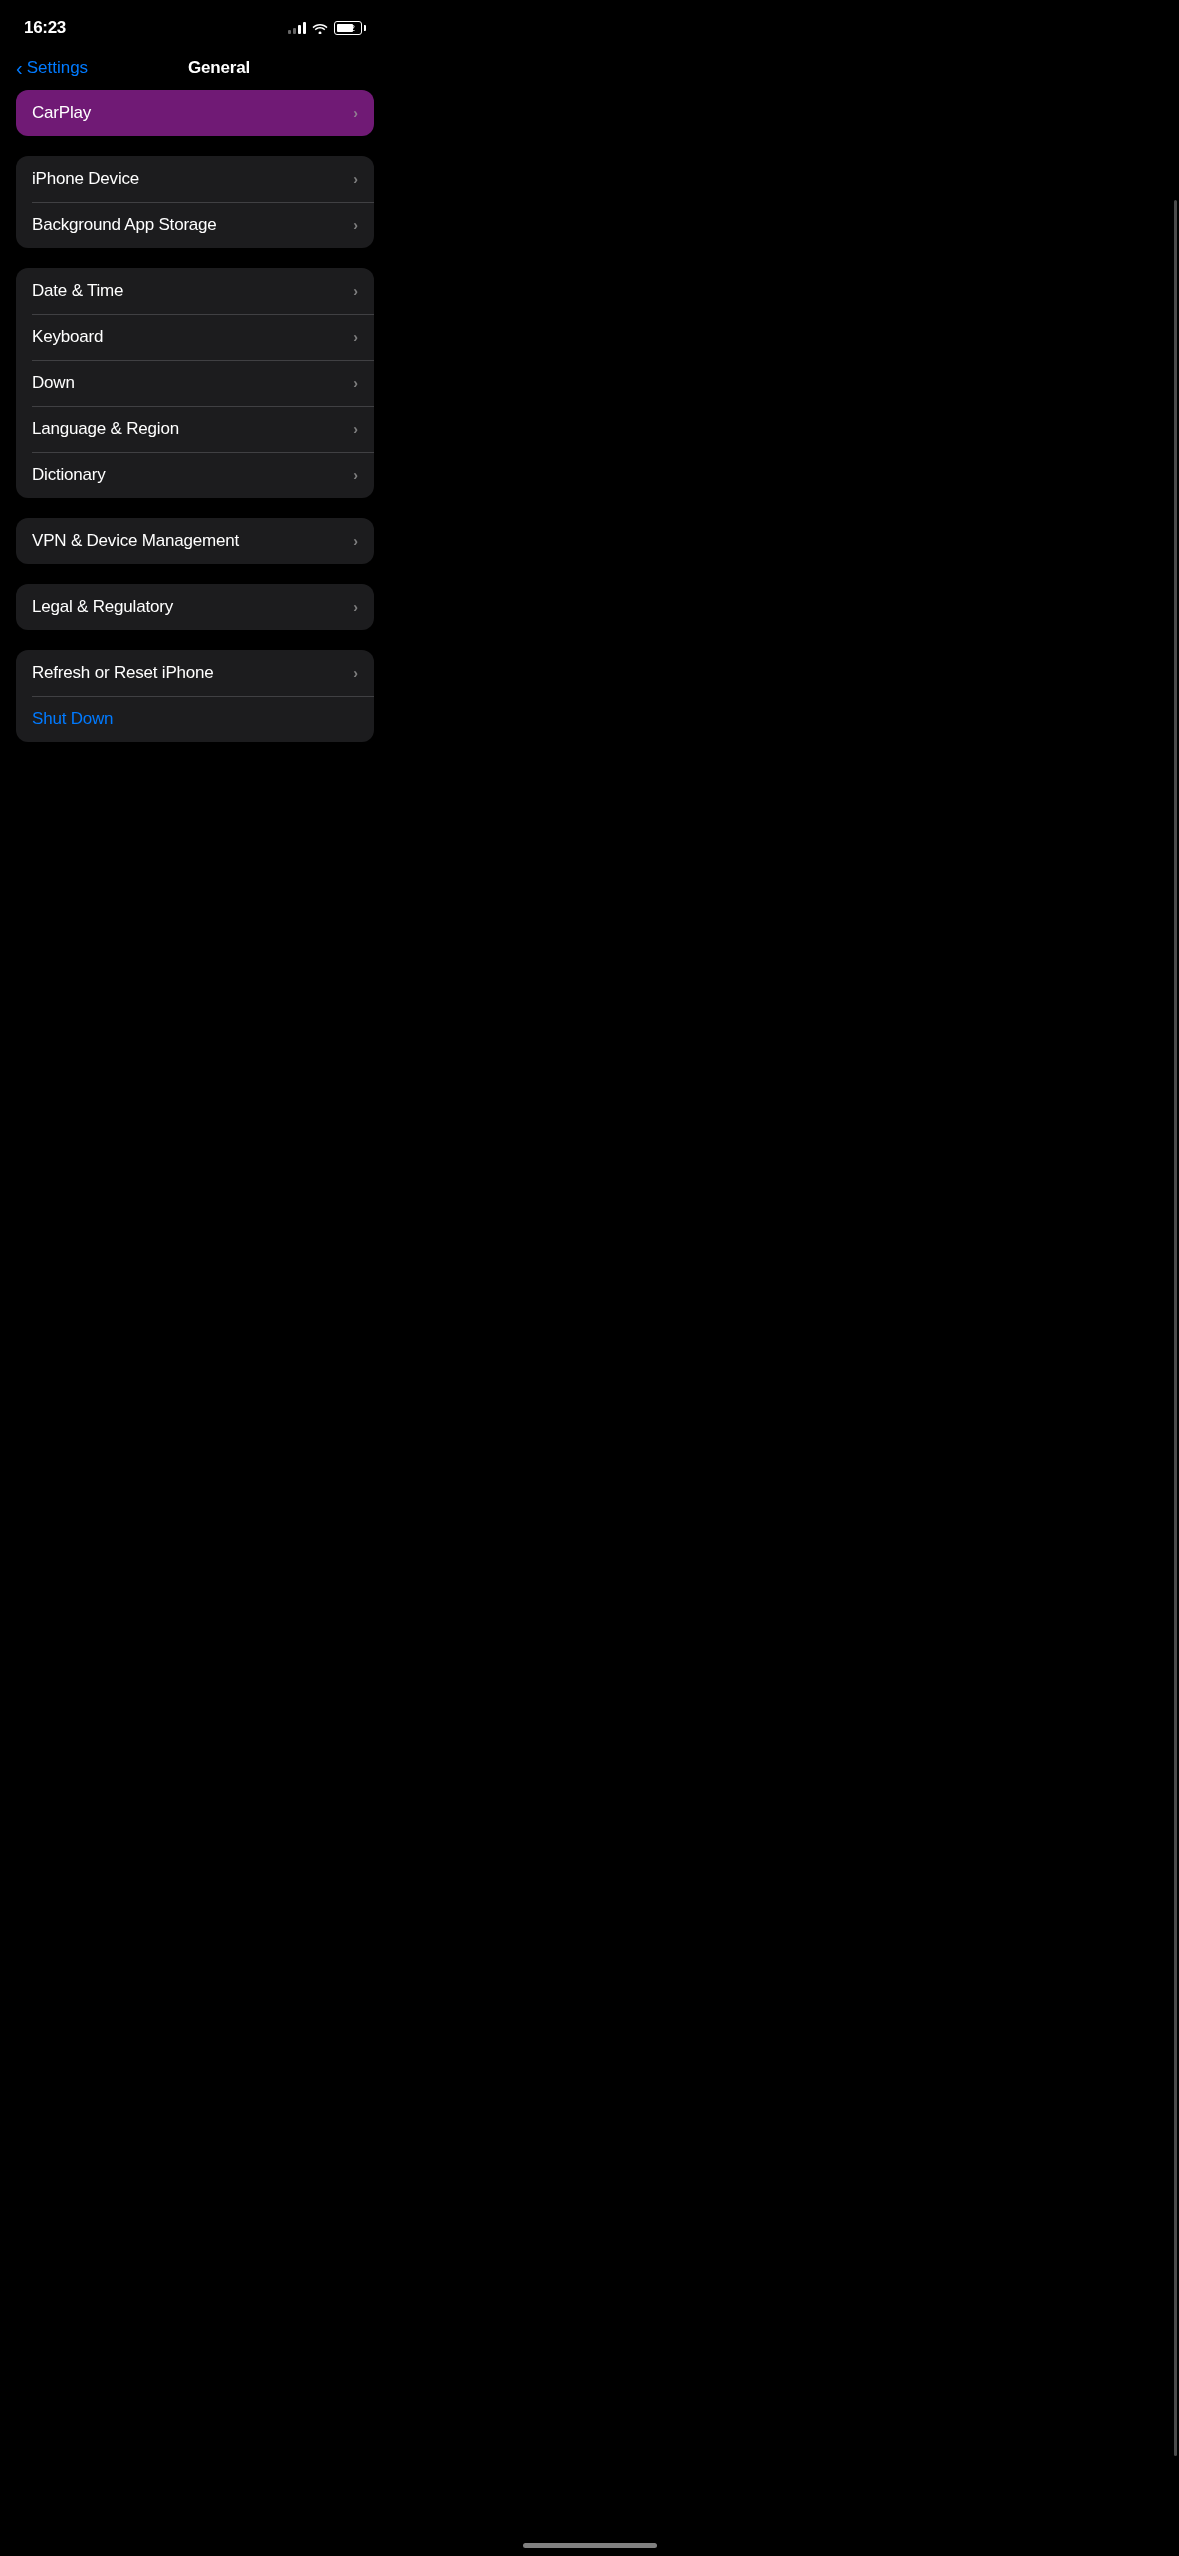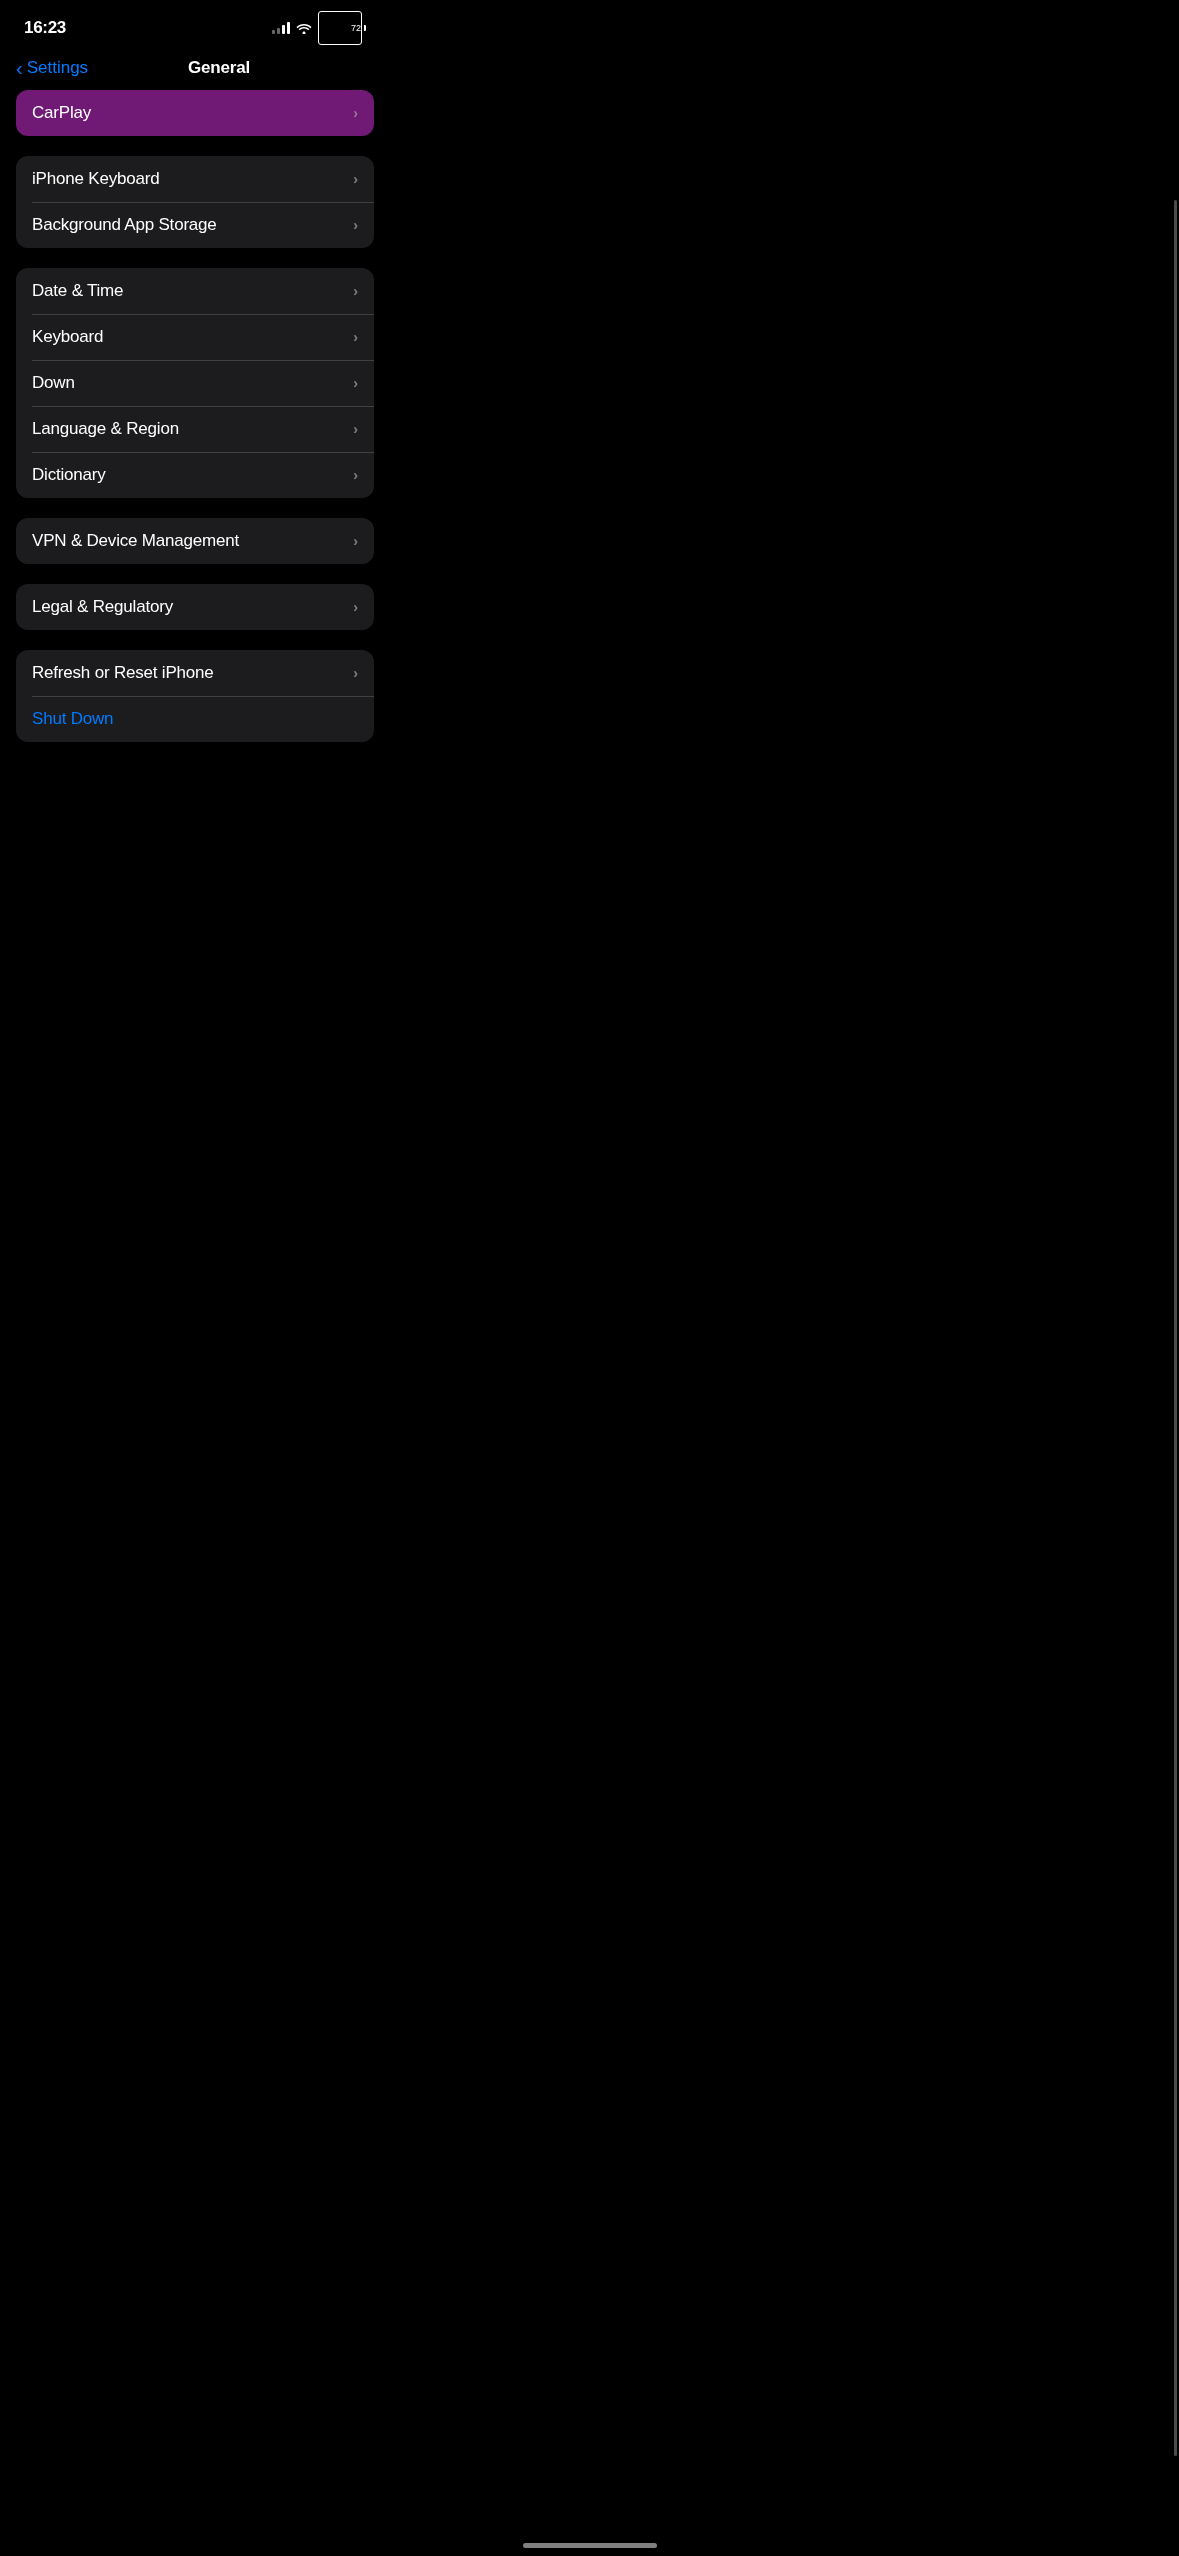--- a/index.html
+++ b/index.html
@@ -59,28 +59,28 @@
     .signal-bar:nth-child(3) { height: 9px; }
     .signal-bar:nth-child(4) { height: 12px; }
 
     .battery-icon {
       display: flex;
       align-items: center;
       gap: 2px;
     }
 
     .battery-body {
-      width: 44px;
+      width: 28px;
       height: 14px;
       border: 1.5px solid #ffffff;
       border-radius: 3px;
       position: relative;
       display: flex;
       align-items: center;
-      padding: 16px;
+      padding: 2px;
     }
 
     .battery-fill {
       background: #ffffff;
       height: 100%;
       border-radius: 1px;
       width: 72%;
     }
 
     .battery-tip {
@@ -253,21 +253,21 @@
 
   <div class="settings-group partial-group">
     <div class="settings-item">
       <span class="settings-item-label">CarPlay</span>
       <span class="chevron-right">›</span>
     </div>
   </div>
 
   <div class="settings-group">
     <div class="settings-item">
-      <span class="settings-item-label">iPhone Keyboard</span>
+      <span class="settings-item-label">iPhone Device</span>
       <span class="chevron-right">›</span>
     </div>
     <div class="settings-item">
       <span class="settings-item-label">Background App Storage</span>
       <span class="chevron-right">›</span>
     </div>
   </div>
 
   <div class="settings-group">
     <div class="settings-item">

